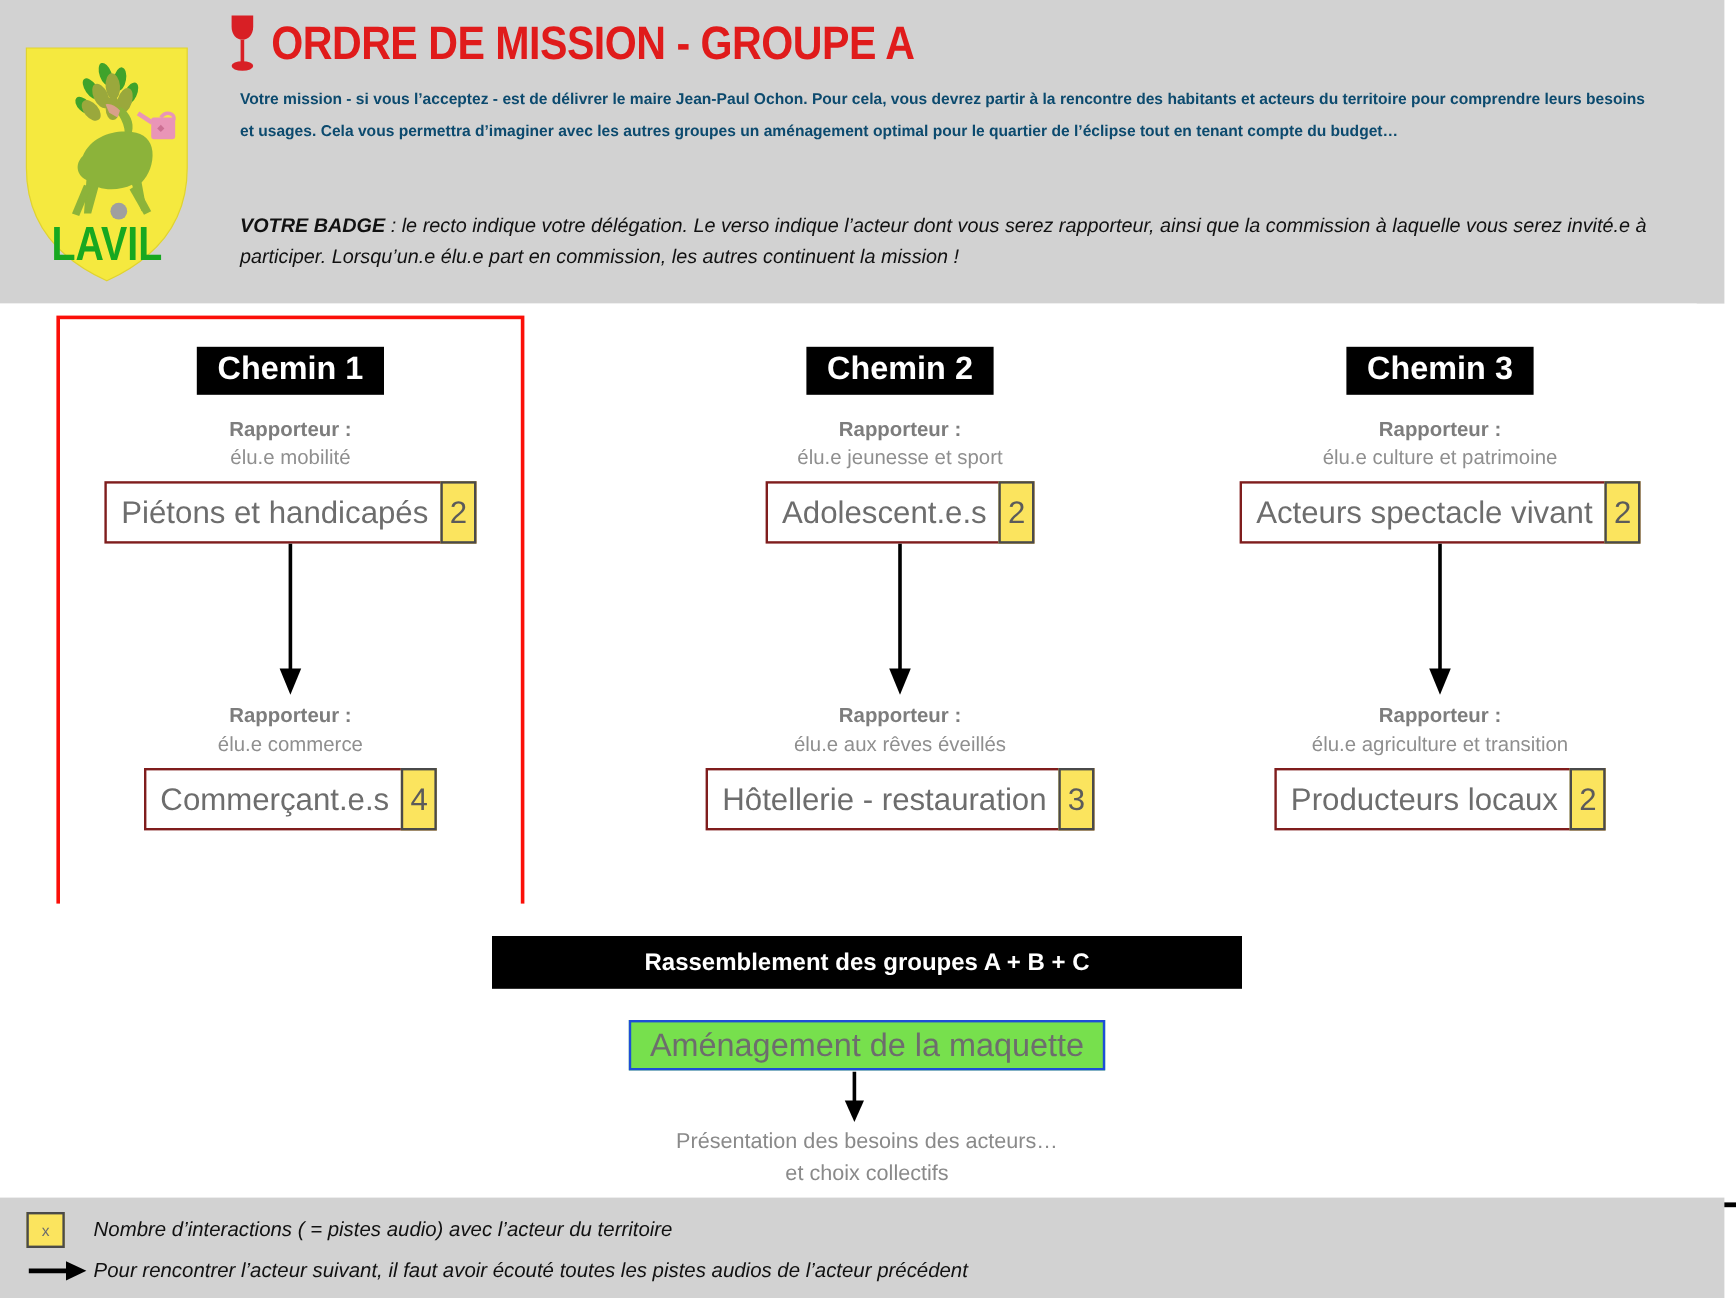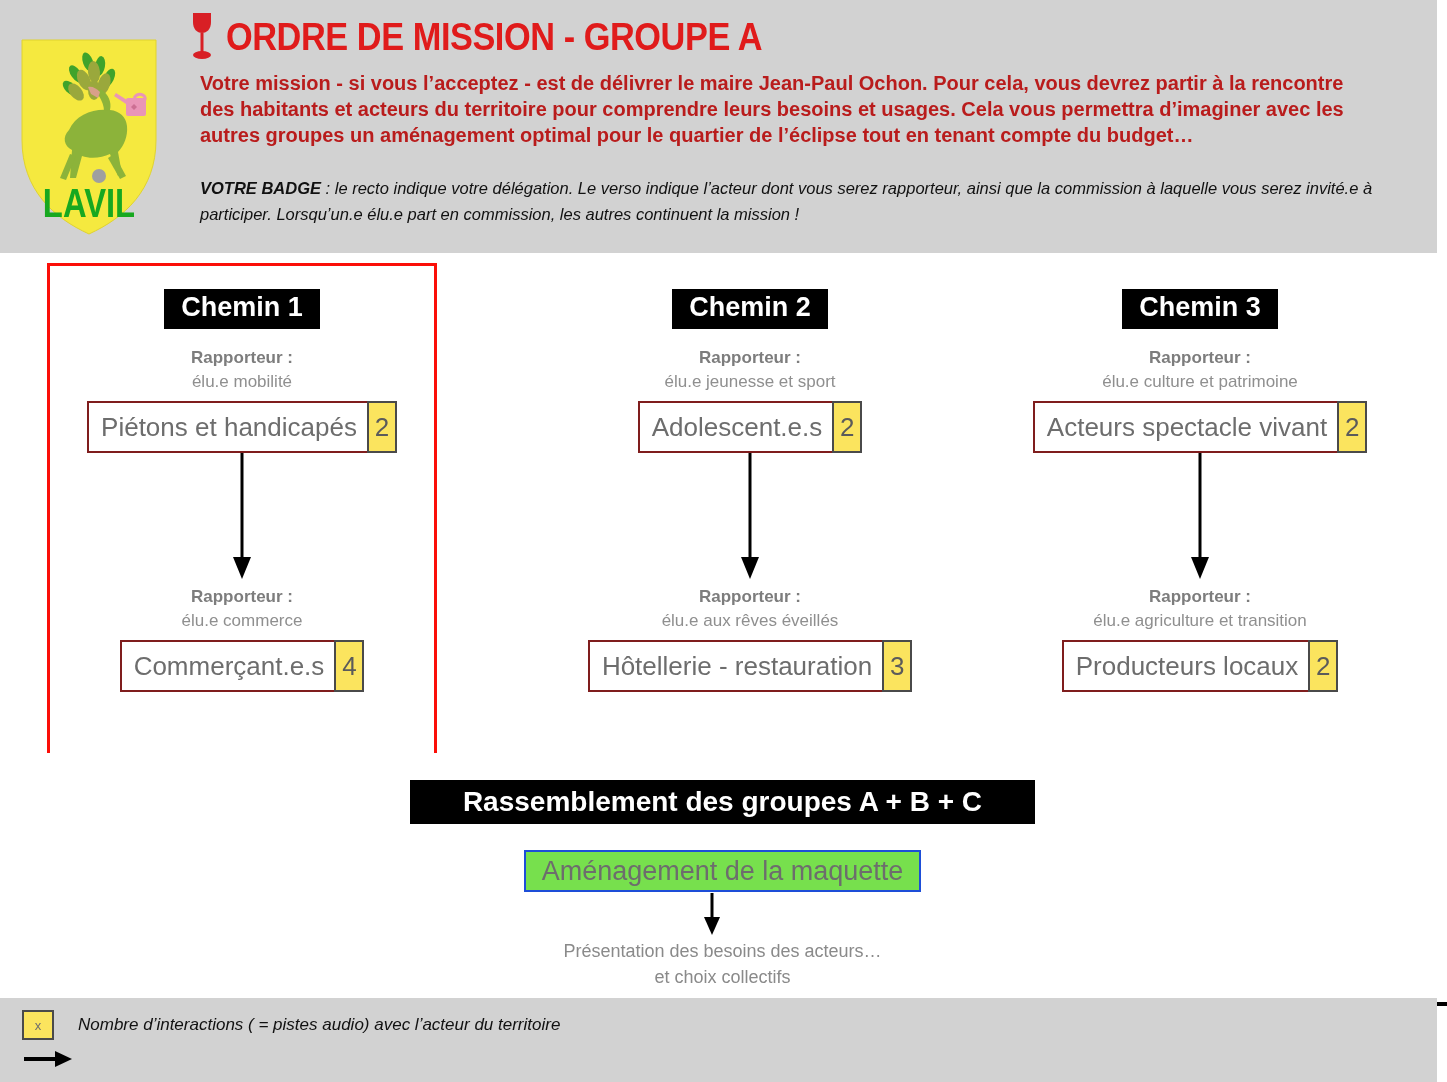--- a/index.html
+++ b/index.html
@@ -30,21 +30,21 @@
     font-weight:bold;
     font-size:39px;
     letter-spacing:-0.5px;
     transform:scaleX(0.88);
     transform-origin:left center;
     white-space:nowrap;
     line-height:1;
   }
   .intro-para{
     position:absolute;left:200px;top:70px;width:1180px;
-    font-size:20px;line-height:26px;font-weight:bold;color:#b91c1c;
+    font-size:13px;line-height:26px;font-weight:bold;color:#0c4a6e;
   }
   .badge-para{
     position:absolute;left:200px;top:175px;width:1180px;
     font-size:16.5px;line-height:26px;font-style:italic;color:#111;
   }
   .badge-para b{font-weight:bold;}
 
   
   .paths{position:absolute;left:0;top:253px;width:1414px;height:497px;background:#fff;}
   .red-frame{
@@ -94,21 +94,21 @@
 
   .arrow-col{display:flex;justify-content:center;}
   .arrow-v{display:block;}
 
   
   .meeting{position:absolute;left:0;top:753px;width:1447px;height:245px;background:#fff;}
   .rassemblement{
     position:absolute;left:410px;top:27px;width:625px;height:44px;
     background:#000;color:#fff;
     display:flex;align-items:center;justify-content:center;
-    font-size:28px;font-weight:bold;
+    font-size:20px;font-weight:bold;
   }
   .maquette{
     position:absolute;left:524px;top:97px;width:397px;height:42px;
     background:#77e04d;border:2px solid #1d4ed8;box-sizing:border-box;
     display:flex;align-items:center;justify-content:center;
     font-size:27px;color:#6d6d6d;
   }
   .meeting-arrow{position:absolute;left:700px;top:140px;}
   .presentation{
     position:absolute;left:410px;top:185px;width:625px;
@@ -313,14 +313,15 @@
     <span class="legend-key">x</span>
     <span class="legend-text">Nombre d’interactions ( = pistes audio) avec l’acteur du territoire</span>
   </div>
   <div class="legend-row legend-row-2">
     <span>
       <svg class="legend-arrow" viewBox="0 0 52 22">
         <line x1="2" y1="11" x2="38" y2="11" stroke="#000" stroke-width="4"></line>
         <polygon points="50,11 33,3 33,19" fill="#000"></polygon>
       </svg>
     </span>
+    <span class="legend-text" style="margin-left:4px;">Pour rencontrer l’acteur suivant, il faut avoir écouté toutes les pistes audios de l’acteur précédent</span>
   </div>
 </div>
 
 </body></html>

